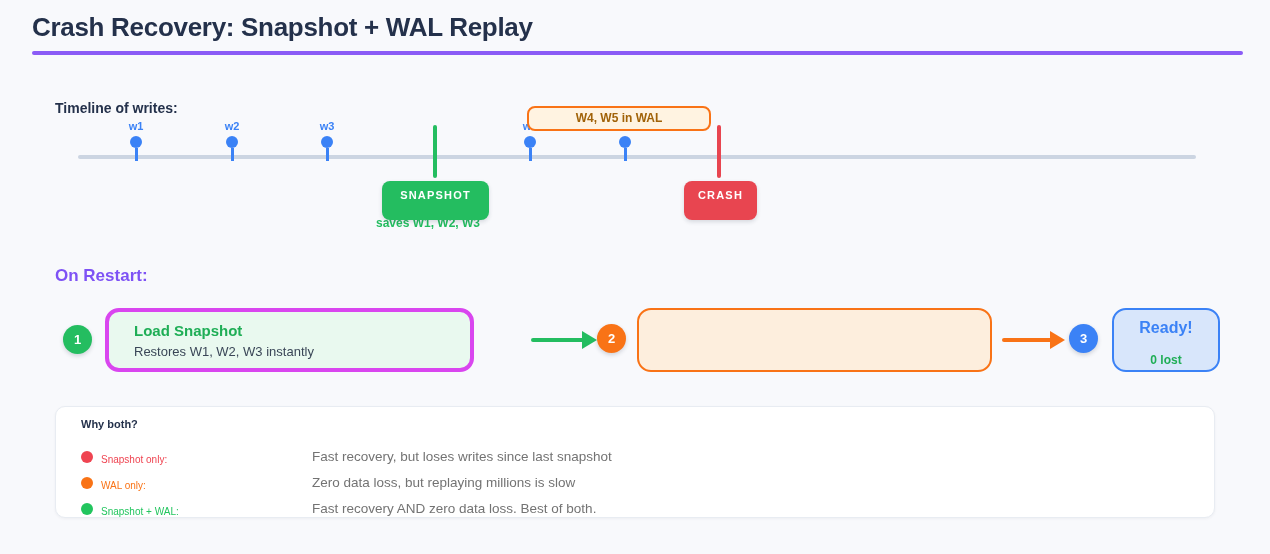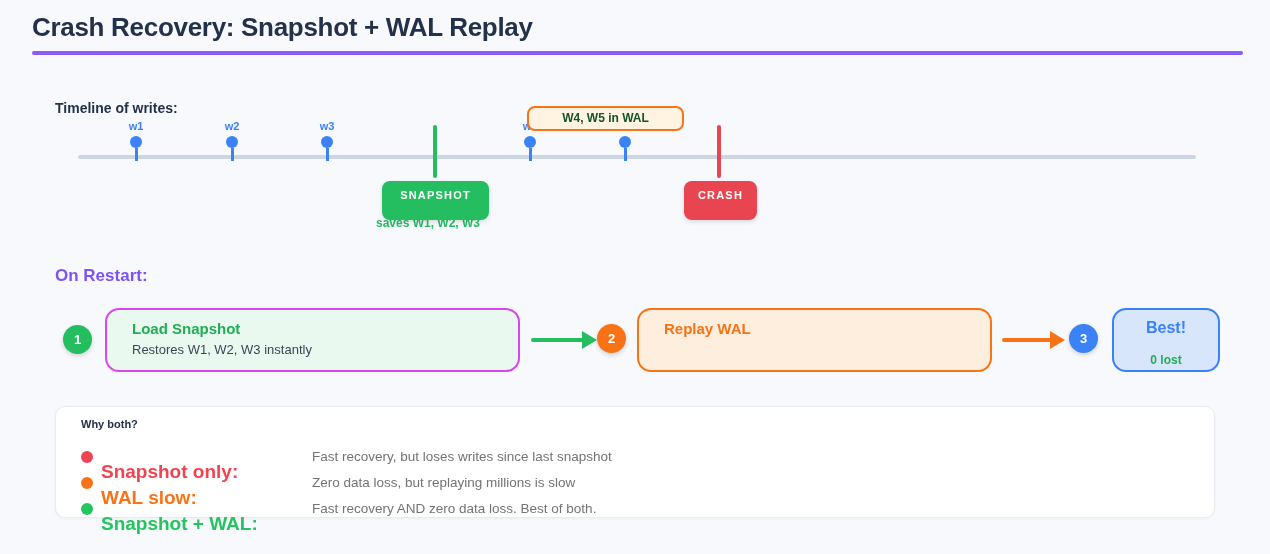--- a/index.html
+++ b/index.html
@@ -37,41 +37,41 @@
     border-radius: 8px; color: #ffffff; font-size: 11px; font-weight: 800;
     letter-spacing: 1.2px; box-shadow: 0 2px 4px rgba(30,40,60,0.15); z-index: 2;
   }
   .tl-badge.green { left: 382px; width: 107px; background: #24bd60; }
   .tl-badge.red   { left: 684px; width: 73px;  background: #e84550; }
   .caption {
     position: absolute; left: 340px; top: 216px; width: 140px; text-align: right;
     font-size: 12px; font-weight: 600; color: #24bd60;
   }
   .walbox {
-    position: absolute; left: 527px; top: 106px; width: 157px; height: 25px;
+    position: absolute; left: 527px; top: 106px; width: 184px; height: 25px;
     background: #fff3e1; border: 2px solid #f97316; border-radius: 8px;
     text-align: center; line-height: 21px; font-size: 12px; font-weight: 600;
-    color: #14532d; z-index: 3;
+    color: #a16207; z-index: 3;
   }
   
   .restart-h {
     position: absolute; left: 55px; top: 266px;
     font-size: 17px; font-weight: 800; color: #7e52f5;
   }
   .circle {
     position: absolute; width: 29px; height: 29px; border-radius: 50%;
     color: #fff; font-size: 13px; font-weight: 800; text-align: center; line-height: 29px;
     box-shadow: 0 2px 4px rgba(30,40,60,0.18); z-index: 2;
   }
   .c-green  { left: 63px;  top: 325px; background: #24bd60; }
   .c-orange { left: 597px; top: 324px; background: #f97316; }
   .c-blue   { left: 1069px; top: 324px; background: #3b82f6; }
   .stepbox { position: absolute; top: 308px; height: 64px; border-radius: 14px; }
   .sb-green {
-    left: 105px; width: 415px; background: #e9f9ef; border: 2px solid #d946ef;
+    left: 105px; width: 369px; background: #e9f9ef; border: 4px solid #d946ef;
     padding: 10px 0 4px 25px;
   }
   .sb-orange {
     left: 637px; width: 355px; background: #fdeedd; border: 2px solid #f97316;
     padding: 10px 0 0 25px;
   }
   .sb-blue {
     left: 1112px; width: 108px; background: #d8e6fb; border: 2px solid #3b82f6;
     text-align: center; padding-top: 9px;
   }
@@ -100,21 +100,21 @@
     position: absolute; left: 25px; top: 11px;
     font-size: 11px; font-weight: 800; color: #24314b;
   }
   .why-row { position: absolute; left: 0; width: 100%; height: 16px; }
   .why-dot {
     position: absolute; left: 25px; top: 2px; width: 12px; height: 12px; border-radius: 50%;
   }
   .d-red { background: #ef4451; }
   .d-orange { background: #f97316; }
   .d-green { background: #22c55e; }
-  .why-label { position: absolute; left: 45px; top: 12px; font-size: 19px; font-weight: 700; }
+  .why-label { position: absolute; left: 45px; top: 5px; font-size: 10px; font-weight: 400; }
   .l-red { color: #ef4451; }
   .l-orange { color: #f97316; }
   .l-green { color: #22c55e; }
   .why-desc { position: absolute; left: 256px; top: 0; font-size: 13.5px; color: #737373; }
 </style>
 </head>
 <body>
 
 <div class="canvas">
 
@@ -165,44 +165,43 @@
   <div class="stepbox sb-green">
     <div class="step-title">Load Snapshot</div>
     <div class="step-desc">Restores W1, W2, W3 instantly</div>
   </div>
 
   <div class="arrow-shaft a1"></div>
   <div class="arrow-head ah1"></div>
 
   <div class="circle c-orange">2</div>
   <div class="stepbox sb-orange">
-    <div class="step-title">Replay WAL</div>
   </div>
 
   <div class="arrow-shaft a2"></div>
   <div class="arrow-head ah2"></div>
 
   <div class="circle c-blue">3</div>
   <div class="stepbox sb-blue">
-    <div class="step-title">Best!</div>
+    <div class="step-title">Ready!</div>
     <div class="step-desc">0 lost</div>
   </div>
 
   <div class="whybox">
     <div class="why-title">Why both?</div>
 
     <div class="why-row" style="top:42px">
       <div class="why-dot d-red"></div>
       <div class="why-label l-red">Snapshot only:</div>
       <div class="why-desc">Fast recovery, but loses writes since last snapshot</div>
     </div>
 
     <div class="why-row" style="top:68px">
       <div class="why-dot d-orange"></div>
-      <div class="why-label l-orange">WAL slow:</div>
+      <div class="why-label l-orange">WAL only:</div>
       <div class="why-desc">Zero data loss, but replaying millions is slow</div>
     </div>
 
     <div class="why-row" style="top:94px">
       <div class="why-dot d-green"></div>
       <div class="why-label l-green">Snapshot + WAL:</div>
       <div class="why-desc">Fast recovery AND zero data loss. Best of both.</div>
     </div>
   </div>
 

